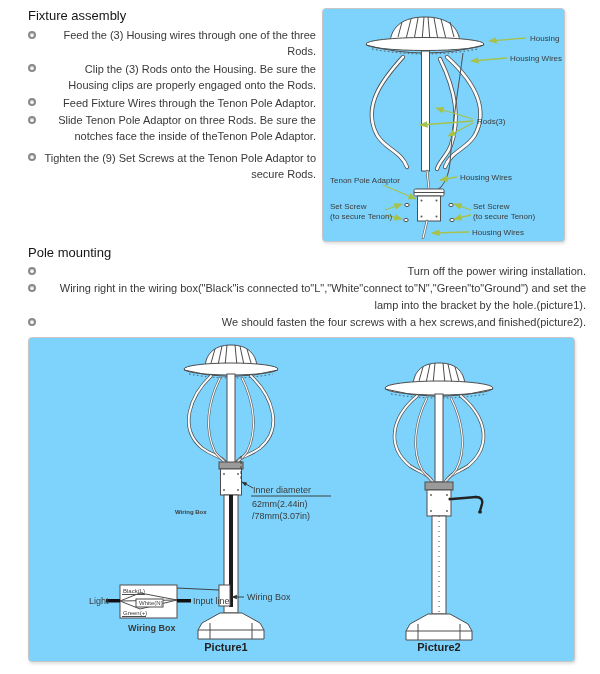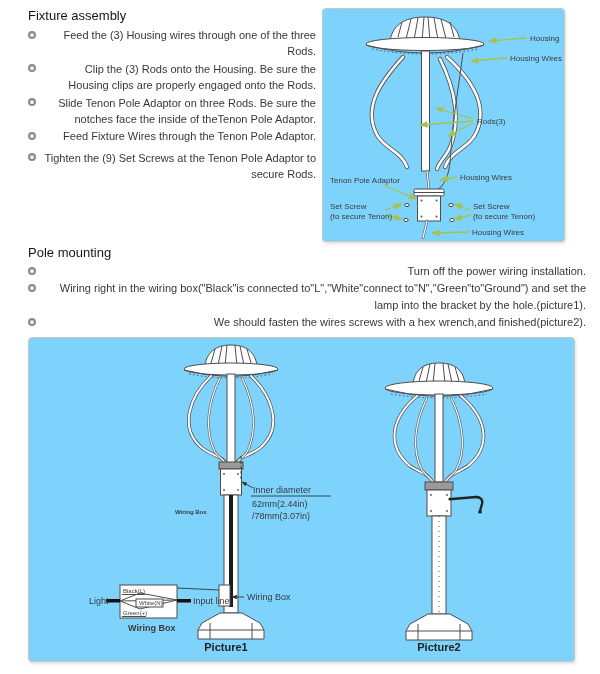--- a/index.html
+++ b/index.html
@@ -35,22 +35,22 @@
 </head>
 <body>
 
 <div id="page">
 
   <div class="heading" style="left:28px;top:8px;">Fixture assembly</div>
 
   <ul class="blist" style="left:28px;top:27px;width:288px;">
     <li><span class="dot"></span><span>Feed the (3) Housing wires through one of the three Rods.</span></li>
     <li><span class="dot"></span><span>Clip the (3) Rods onto the Housing. Be sure the Housing clips are properly engaged onto the Rods.</span></li>
+    <li><span class="dot"></span><span>Feed Fixture Wires through the Tenon Pole Adaptor.</span></li>
     <li><span class="dot"></span><span>Slide Tenon Pole Adaptor on three Rods. Be sure the notches face the inside of theTenon Pole  Adaptor.</span></li>
-    <li><span class="dot"></span><span>Feed Fixture Wires through the Tenon Pole Adaptor.</span></li>
     <li class="gap"><span class="dot"></span><span>Tighten the (9) Set Screws at the Tenon Pole Adaptor to secure Rods.</span></li>
   </ul>
 
   <div class="panel" style="left:322px;top:8px;width:241px;height:232px;">
     <svg width="239" height="230" viewBox="0 0 239 230">
       <defs>
         <marker id="ga1" viewBox="0 0 10 10" refX="9" refY="5" markerWidth="6.5" markerHeight="6.5" orient="auto">
           <path d="M0,1 L10,5 L0,9 z" fill="#a5c24c"></path>
         </marker>
       </defs>
@@ -121,21 +121,21 @@
       <text class="lab" x="150" y="210">(to secure Tenon)</text>
       <text class="lab" x="149" y="226">Housing Wires</text>
     </svg>
   </div>
 
   <div class="heading" style="left:28px;top:245px;">Pole mounting</div>
 
   <ul class="blist" style="left:28px;top:263px;width:558px;">
     <li><span class="dot"></span><span>Turn off the power wiring installation.</span></li>
     <li><span class="dot"></span><span>Wiring right in the wiring box("Black"is connected to"L","White"connect to"N","Green"to"Ground") and set the lamp into the bracket by the hole.(picture1).</span></li>
-    <li><span class="dot"></span><span>We should fasten the wires screws with a hex wrench,and finished(picture2).</span></li>
+    <li><span class="dot"></span><span>We should fasten the four screws with a hex screws,and finished(picture2).</span></li>
   </ul>
 
   <div class="panel" style="left:28px;top:337px;width:545px;height:323px;">
     <svg width="543" height="321" viewBox="0 0 543 321">
       <defs>
         <marker id="ba2" viewBox="0 0 10 10" refX="9" refY="5" markerWidth="6" markerHeight="6" orient="auto">
           <path d="M0,1 L10,5 L0,9 z" fill="#333"></path>
         </marker>
       </defs>
 

